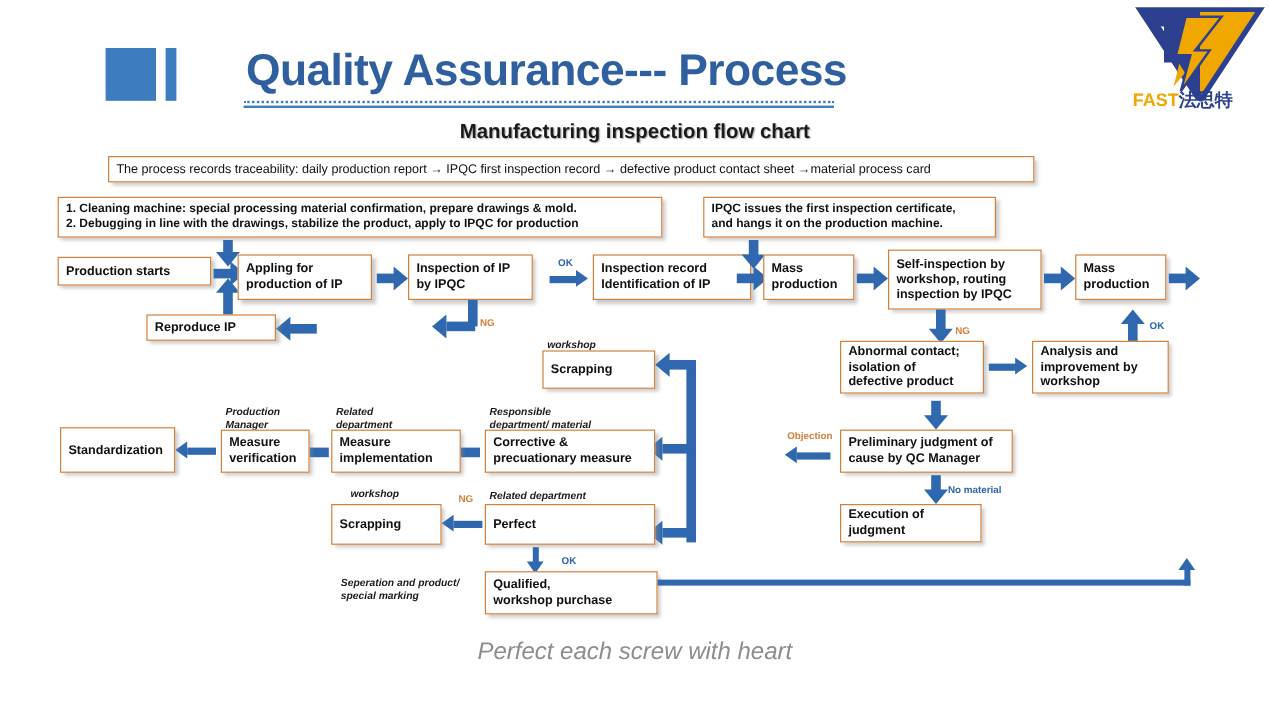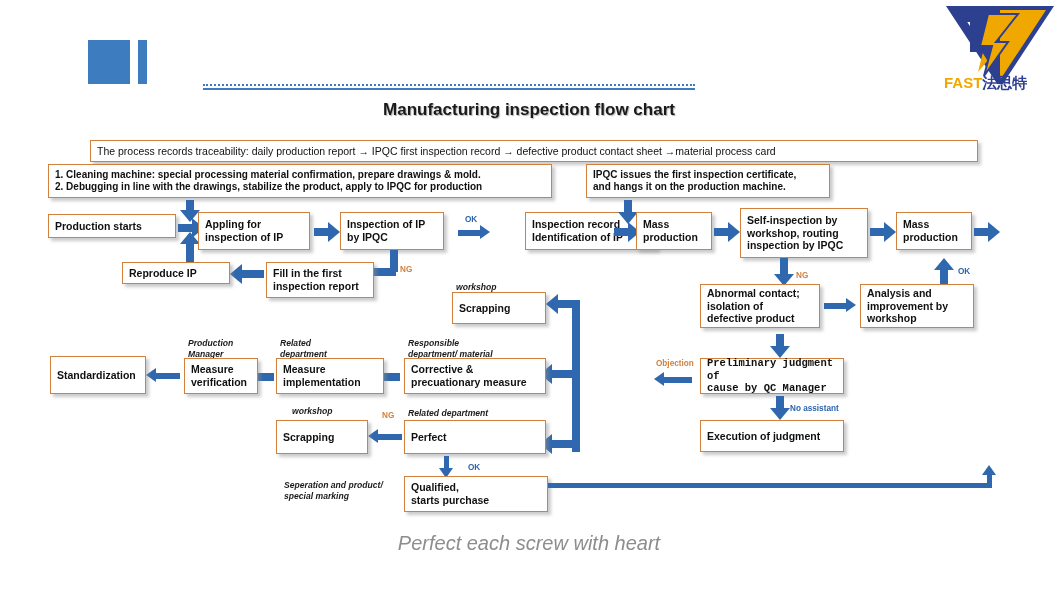--- a/index.html
+++ b/index.html
@@ -97,70 +97,71 @@
   .tri.d.big{border-left:10px solid transparent;border-right:10px solid transparent;border-top:12px solid #2f68ae;}
   .tri.u.big{border-left:10px solid transparent;border-right:10px solid transparent;border-bottom:12px solid #2f68ae;}
 </style>
 </head>
 <body>
 
 <div id="stage">
 
   <div class="hdr-mark"></div>
   <div class="hdr-mark2"></div>
+  <div class="hdr-title">Quality Assurance--- Process</div>
   <div class="hdr-underline"></div>
   <div class="hdr-underline2"></div>
   <div class="subtitle">Manufacturing inspection flow chart</div>
 
   <div class="logo">
     <svg width="112" height="78" viewBox="0 0 112 78">
       <polygon points="10,4 102,4 56,74" fill="none" stroke="#2d3f8f" stroke-width="9"></polygon>
       <polygon points="56,4 102,4 56,74" fill="#f0a800"></polygon>
       <polygon points="26,10 62,10 44,40 56,40 34,66 40,42 28,42" fill="#f0a800"></polygon>
       <polygon points="10,4 56,4 56,74 38,46 26,46 26,16 16,16" fill="#2d3f8f"></polygon>
       <path d="M44 8 L74 8 L52 36 L64 36 L40 70 L48 40 L36 40 Z" fill="#f0a800" stroke="#2d3f8f" stroke-width="2"></path>
     </svg>
   </div>
   <div class="logo-text">
     <span>FAST</span><span class="logo-cn">法思特</span>
   </div>
 
-  <div class="box banner" style="left:90px;top:140px;width:888px;height:22px;">The process records traceability: daily production report → IPQC first inspection record → defective product contact sheet →material process card</div>
+  <div class="box banner" style="left:90px;top:130px;width:772px;height:22px;">The process records traceability: daily production report → IPQC first inspection record → defective product contact sheet →material process card</div>
 
   <div class="box" style="left:48px;top:164px;width:504px;height:34px;white-space:pre-line;font-size:10px;">1. Cleaning machine: special processing material confirmation, prepare drawings &amp; mold.
 2. Debugging in line with the drawings, stabilize the product, apply to IPQC for production</div>
 
   <div class="box" style="left:48px;top:214px;width:128px;height:24px;">Production starts</div>
 
   <div class="box" style="left:586px;top:164px;width:244px;height:34px;white-space:pre-line;font-size:10px;">IPQC issues the first inspection certificate,
 and hangs it on the production machine.</div>
 
   <div class="ar v fat" style="left:186px;top:200px;height:12px;"></div>
   <div class="tri d big" style="left:180px;top:210px;"></div>
 
   <div class="ar h fat" style="left:178px;top:224px;width:16px;"></div>
   <div class="tri r big" style="left:192px;top:218px;"></div>
 
   <div class="ar v fat" style="left:186px;top:240px;height:24px;"></div>
   <div class="tri u big" style="left:180px;top:232px;"></div>
 
   <div class="box" style="left:198px;top:212px;width:112px;height:38px;white-space:pre-line;">Appling for
-inspection of IP</div>
+production of IP</div>
 
   <div class="ar h fat" style="left:314px;top:228px;width:16px;"></div>
   <div class="tri r big" style="left:328px;top:222px;"></div>
 
   <div class="box" style="left:340px;top:212px;width:104px;height:38px;white-space:pre-line;">Inspection of IP
 by IPQC</div>
 
   <div class="lbl ok" style="left:465px;top:216px;">OK</div>
   <div class="ar h" style="left:458px;top:230px;width:24px;"></div>
   <div class="tri r" style="left:480px;top:225px;"></div>
 
-  <div class="box" style="left:494px;top:212px;width:132px;height:38px;white-space:pre-line;margin-left:31px;">Inspection record
+  <div class="box" style="left:494px;top:212px;width:132px;height:38px;white-space:pre-line;">Inspection record
 Identification of IP</div>
 
   <div class="ar v fat" style="left:624px;top:200px;height:14px;"></div>
   <div class="tri d big" style="left:618px;top:212px;"></div>
   <div class="ar h fat" style="left:614px;top:228px;width:16px;"></div>
   <div class="tri r big" style="left:628px;top:222px;"></div>
 
   <div class="box" style="left:636px;top:212px;width:76px;height:38px;white-space:pre-line;">Mass
 production</div>
 
@@ -178,22 +179,20 @@
 production</div>
 
   <div class="ar h fat" style="left:974px;top:228px;width:16px;"></div>
   <div class="tri r big" style="left:988px;top:222px;"></div>
 
   <div class="lbl ng" style="left:400px;top:266px;">NG</div>
   <div class="ar v fat" style="left:390px;top:250px;height:22px;"></div>
   <div class="ar h fat" style="left:372px;top:268px;width:24px;"></div>
   <div class="tri l big" style="left:360px;top:262px;"></div>
 
-  <div class="box" style="left:266px;top:262px;width:108px;height:36px;white-space:pre-line;">Fill in the first
-inspection report</div>
 
   <div class="ar h fat" style="left:240px;top:270px;width:24px;"></div>
   <div class="tri l big" style="left:230px;top:264px;"></div>
 
   <div class="box" style="left:122px;top:262px;width:108px;height:22px;">Reproduce IP</div>
 
   <div class="lbl ng" style="left:796px;top:272px;">NG</div>
   <div class="ar v fat" style="left:780px;top:258px;height:18px;"></div>
   <div class="tri d big" style="left:774px;top:274px;"></div>
 
@@ -224,31 +223,31 @@
   <div class="tri l big" style="left:540px;top:364px;"></div>
 
   <div class="ar h fat" style="left:552px;top:440px;width:28px;"></div>
   <div class="tri l big" style="left:540px;top:434px;"></div>
 
 
   <div class="lbl obj" style="left:656px;top:360px;">Objection</div>
   <div class="ar h" style="left:664px;top:377px;width:28px;"></div>
   <div class="tri l" style="left:654px;top:372px;"></div>
 
-  <div class="box" style="left:700px;top:358px;width:144px;height:36px;white-space:pre-line;font-family:Liberation Mono, monospace;">Preliminary judgment of
+  <div class="box" style="left:700px;top:358px;width:144px;height:36px;white-space:pre-line;">Preliminary judgment of
 cause by QC Manager</div>
 
   <div class="ar v fat" style="left:776px;top:334px;height:14px;"></div>
   <div class="tri d big" style="left:770px;top:346px;"></div>
 
-  <div class="lbl noobj" style="left:790px;top:405px;">No assistant</div>
+  <div class="lbl noobj" style="left:790px;top:405px;">No material</div>
   <div class="ar v fat" style="left:776px;top:396px;height:14px;"></div>
   <div class="tri d big" style="left:770px;top:408px;"></div>
 
-  <div class="box" style="left:700px;top:420px;width:144px;height:32px;">Execution of judgment</div>
+  <div class="box" style="left:700px;top:420px;width:118px;height:32px;">Execution of judgment</div>
 
   <div class="note" style="left:408px;top:338px;">Responsible
 department/ material</div>
   <div class="box" style="left:404px;top:358px;width:142px;height:36px;white-space:pre-line;">Corrective &amp;
 precuationary measure</div>
 
   <div class="ar h fat" style="left:376px;top:373px;width:24px;"></div>
   <div class="tri l big" style="left:366px;top:367px;"></div>
 
   <div class="note" style="left:280px;top:338px;">Related
@@ -279,21 +278,21 @@
   <div class="note" style="left:292px;top:406px;">workshop</div>
   <div class="box" style="left:276px;top:420px;width:92px;height:34px;">Scrapping</div>
 
   <div class="lbl ok" style="left:468px;top:464px;">OK</div>
   <div class="ar v" style="left:444px;top:456px;height:14px;width:5px;"></div>
   <div class="tri d" style="left:439px;top:468px;"></div>
 
   <div class="note" style="left:284px;top:480px;">Seperation and product/
 special marking</div>
   <div class="box" style="left:404px;top:476px;width:144px;height:36px;white-space:pre-line;">Qualified,
-starts purchase</div>
+workshop purchase</div>
 
   <div class="ar h" style="left:548px;top:483px;width:444px;height:5px;"></div>
   <div class="ar v" style="left:987px;top:473px;height:15px;width:5px;"></div>
   <div class="tri u" style="left:982px;top:465px;"></div>
 
   <div class="tagline">Perfect each screw with heart</div>
 
 </div>
 
 </body></html>

